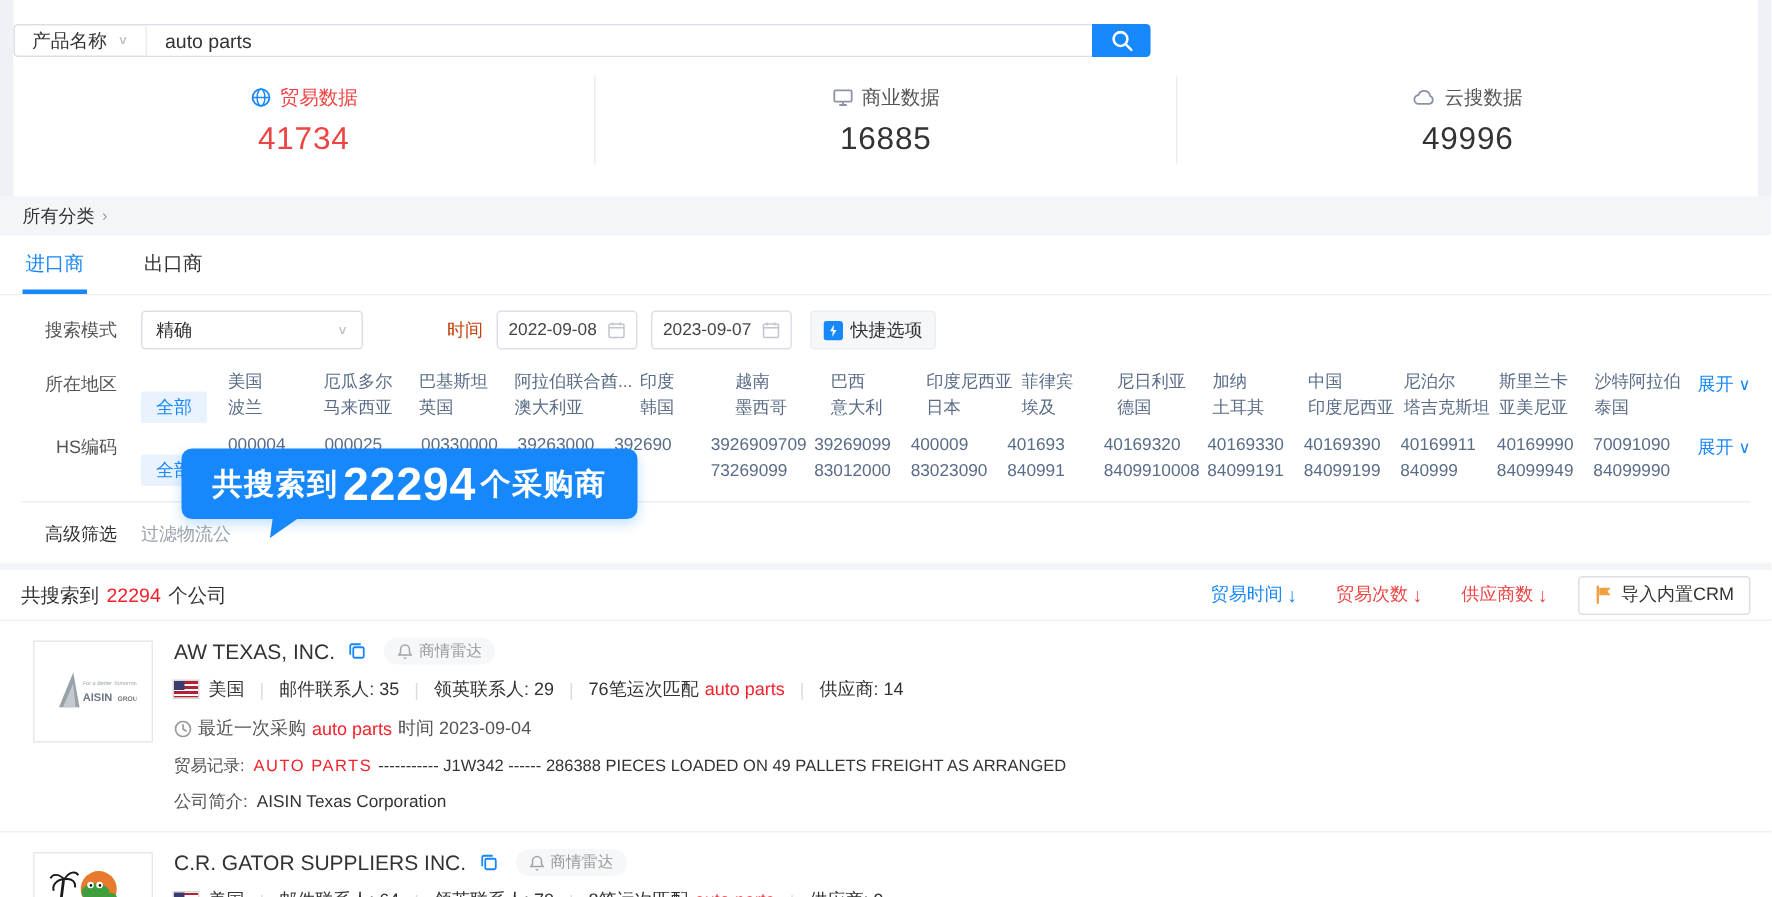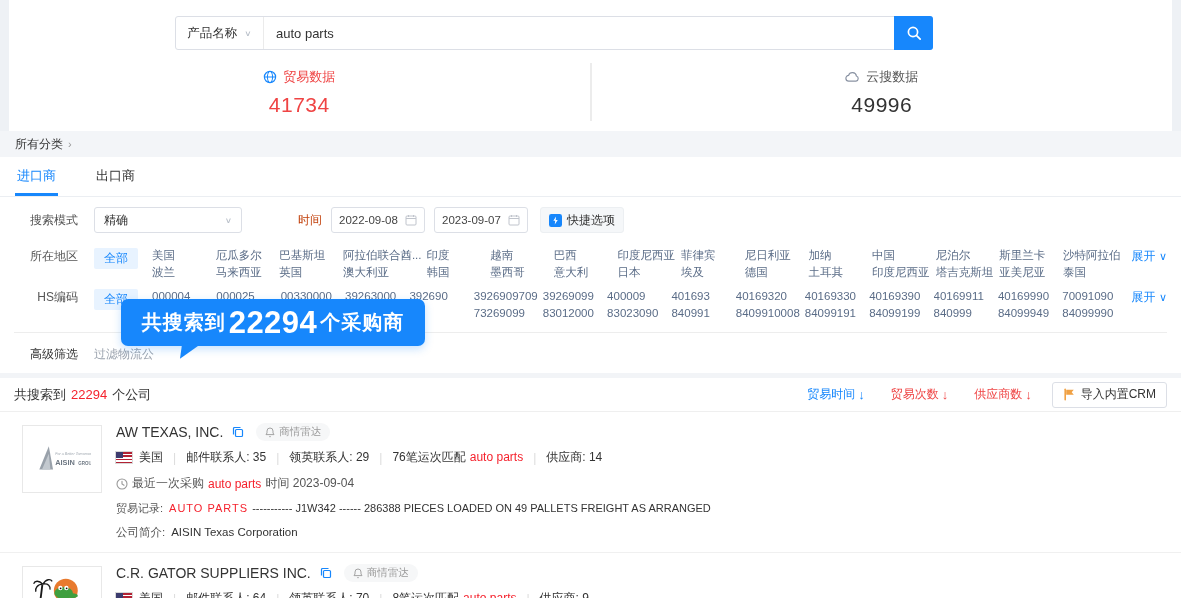--- a/index.html
+++ b/index.html
@@ -2,21 +2,21 @@
 <html><head>
 <meta charset="utf-8">
 <style>
   * { box-sizing: border-box; margin: 0; padding: 0; }
   html,body { width:1181px; height:598px; overflow:hidden; }
   body { font-family:"Liberation Sans","DejaVu Sans",sans-serif; background:#fff; color:#333; position:relative; font-size:12px; }
 
   
   .top-section { height:131px; background:#eef1f5; }
   .top-card { margin:0 9px; height:100%; background:#fff; padding-top:16px; }
-  .search-bar { margin-left:166px; width:758px; display:flex; height:34px; border:1px solid #dcdfe6; border-radius:3px; background:#fff; }
+  .search-bar { width:758px; display:flex; height:22px; border:1px solid #dcdfe6; border-radius:3px; background:#fff; }
   .cat-select { width:88px; display:flex; align-items:center; justify-content:center; gap:7px; font-size:12.5px; color:#333; border-right:1px solid #ebebeb; cursor:pointer; }
   .chev { color:#b8bfc9; font-size:10px; transform:scaleY(.8); }
   .search-input { flex:1; border:none; outline:none; padding:0 12px; font-size:13px; color:#333; font-family:inherit; }
   .search-btn { width:39px; margin:-1px -1px -1px 0; background:#1787fc; border:none; border-radius:0 3px 3px 0; display:flex; align-items:center; justify-content:center; cursor:pointer; }
   .stats-row { display:flex; align-items:center; height:80px; margin-top:2px; }
   .stat { flex:1; display:flex; flex-direction:column; align-items:center; cursor:pointer; }
   .stat-label { display:flex; align-items:center; gap:6px; font-size:13px; color:#555; }
   .stat-value { font-size:21px; margin-top:7px; color:#333; letter-spacing:.5px; }
   .stat.active .stat-label, .stat.active .stat-value { color:#ef4444; }
   .stat-div { width:1px; height:58px; background:#ececec; }
@@ -34,21 +34,21 @@
 
   
   .filters { padding:10px 14px 8px; background:#fff; }
   .frow { display:flex; align-items:center; }
   .frow.top-align { align-items:flex-start; }
   .flabel { width:64px; text-align:right; margin-right:16px; font-size:12px; color:#555; flex-shrink:0; }
   .mode-select { width:148px; height:26px; border:1px solid #dcdfe6; border-radius:3px; display:flex; align-items:center; justify-content:space-between; padding:0 9px; font-size:12px; color:#333; cursor:pointer; }
   .time-label { margin-left:56px; font-size:12px; color:#c2410c; }
   .date-box { width:94px; height:26px; border:1px solid #dcdfe6; border-radius:3px; display:flex; align-items:center; justify-content:space-between; padding:0 7px; font-size:11.5px; color:#444; margin-left:9px; cursor:pointer; }
   .quick-btn { margin-left:12px; height:24px; background:#f5f7f9; border:1px solid #eceff2; border-radius:3px; display:flex; align-items:center; gap:5px; padding:12px 8px; font-size:12px; color:#333; cursor:pointer; }
-  .chip-all { background:#e8f3ff; color:#1787fc; font-size:12px; padding:2px 10px; border-radius:2px; margin-right:14px; flex-shrink:0; cursor:pointer; margin-top:1px; }
+  .chip-all { background:#e8f3ff; color:#1787fc; font-size:12px; padding:2px 10px; border-radius:2px; margin-right:14px; flex-shrink:0; cursor:pointer; margin-top:14px; }
   .fgrid { flex:1; display:grid; grid-template-columns:repeat(15,1fr); column-gap:5px; }
   .fcol span { display:block; font-size:11.5px; color:#5a6c87; line-height:17px; white-space:nowrap; overflow:hidden; text-overflow:ellipsis; cursor:pointer; }
   .expand-link { color:#1787fc; font-size:12px; margin-left:10px; white-space:nowrap; flex-shrink:0; cursor:pointer; margin-top:1px; }
   .row-gap { height:14px; }
   .fdivider { border-top:1px solid #ededed; margin-top:10px; }
   .adv-row { margin-top:10px; height:22px; }
   .adv-label { width:64px; text-align:right; margin-right:16px; font-size:12px; color:#333; }
   .adv-value { color:#9aa2ad; font-size:12px; }
 
   
@@ -116,20 +116,33 @@
                 <circle cx="7" cy="7" r="5.6" fill="none" stroke="currentColor" stroke-width="1.2"></circle>
                 <ellipse cx="7" cy="7" rx="2.6" ry="5.6" fill="none" stroke="currentColor" stroke-width="1"></ellipse>
                 <line x1="1.4" y1="7" x2="12.6" y2="7" stroke="currentColor" stroke-width="1"></line>
               </svg>
             </span>
         <span>贸易数据</span>
       </div>
       <div class="stat-value">41734</div>
     </div>
         <div class="stat-div"></div>
+        <div class="stat ">
+      <div class="stat-label">
+        <span class="sicon">
+              <svg width="14" height="14" viewBox="0 0 14 14">
+                <rect x="1.2" y="2.2" width="11.6" height="7.6" rx="1" fill="none" stroke="currentColor" stroke-width="1.2"></rect>
+                <line x1="4.5" y1="12" x2="9.5" y2="12" stroke="currentColor" stroke-width="1.2"></line>
+                <line x1="7" y1="9.8" x2="7" y2="12" stroke="currentColor" stroke-width="1.2"></line>
+              </svg>
+            </span>
+        <span>商业数据</span>
+      </div>
+      <div class="stat-value">16885</div>
+    </div>
         <div class="stat-div"></div>
         <div class="stat ">
       <div class="stat-label">
         <span class="sicon">
               <svg width="15" height="14" viewBox="0 0 15 14">
                 <path d="M4 11.2a2.9 2.9 0 0 1-.4-5.8A4 4 0 0 1 11.4 6 2.7 2.7 0 0 1 11 11.2z" fill="none" stroke="currentColor" stroke-width="1.2"></path>
               </svg>
             </span>
         <span>云搜数据</span>
       </div>

